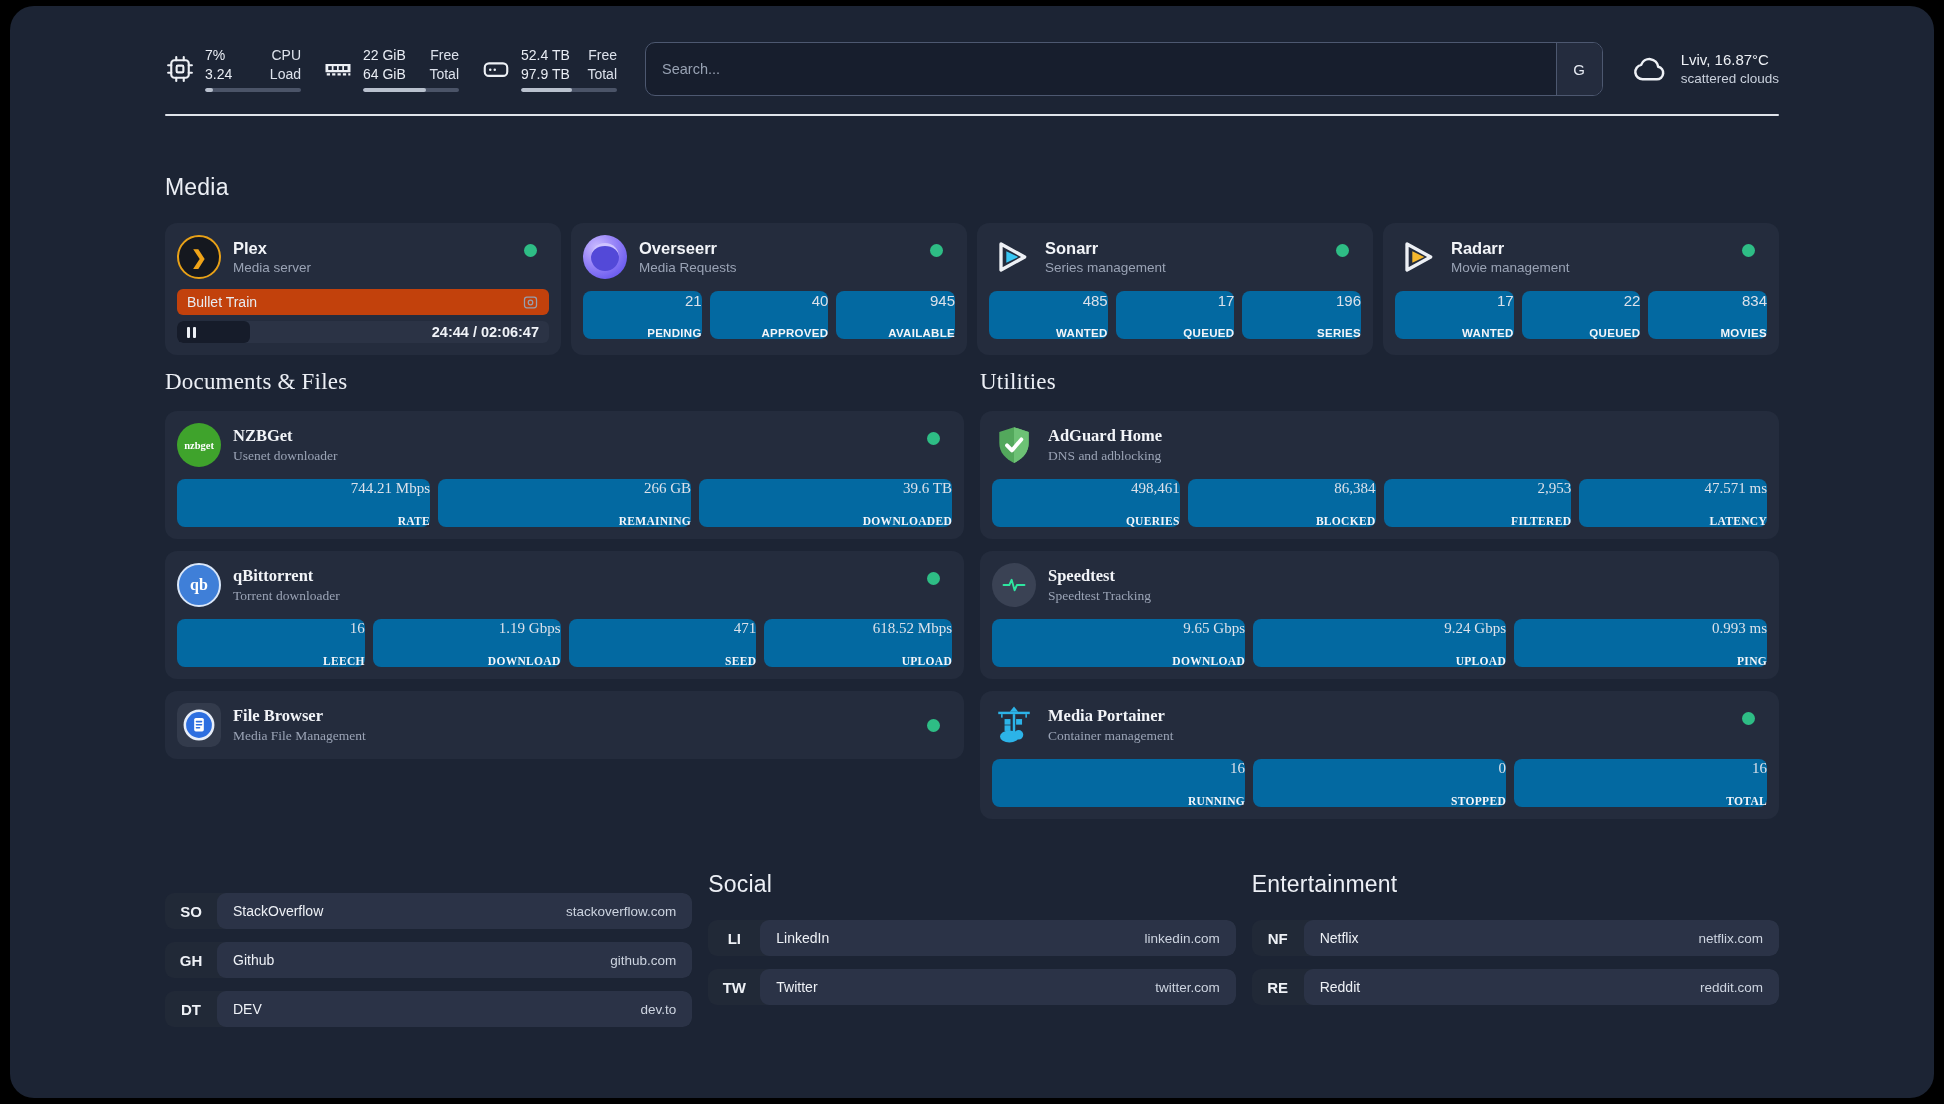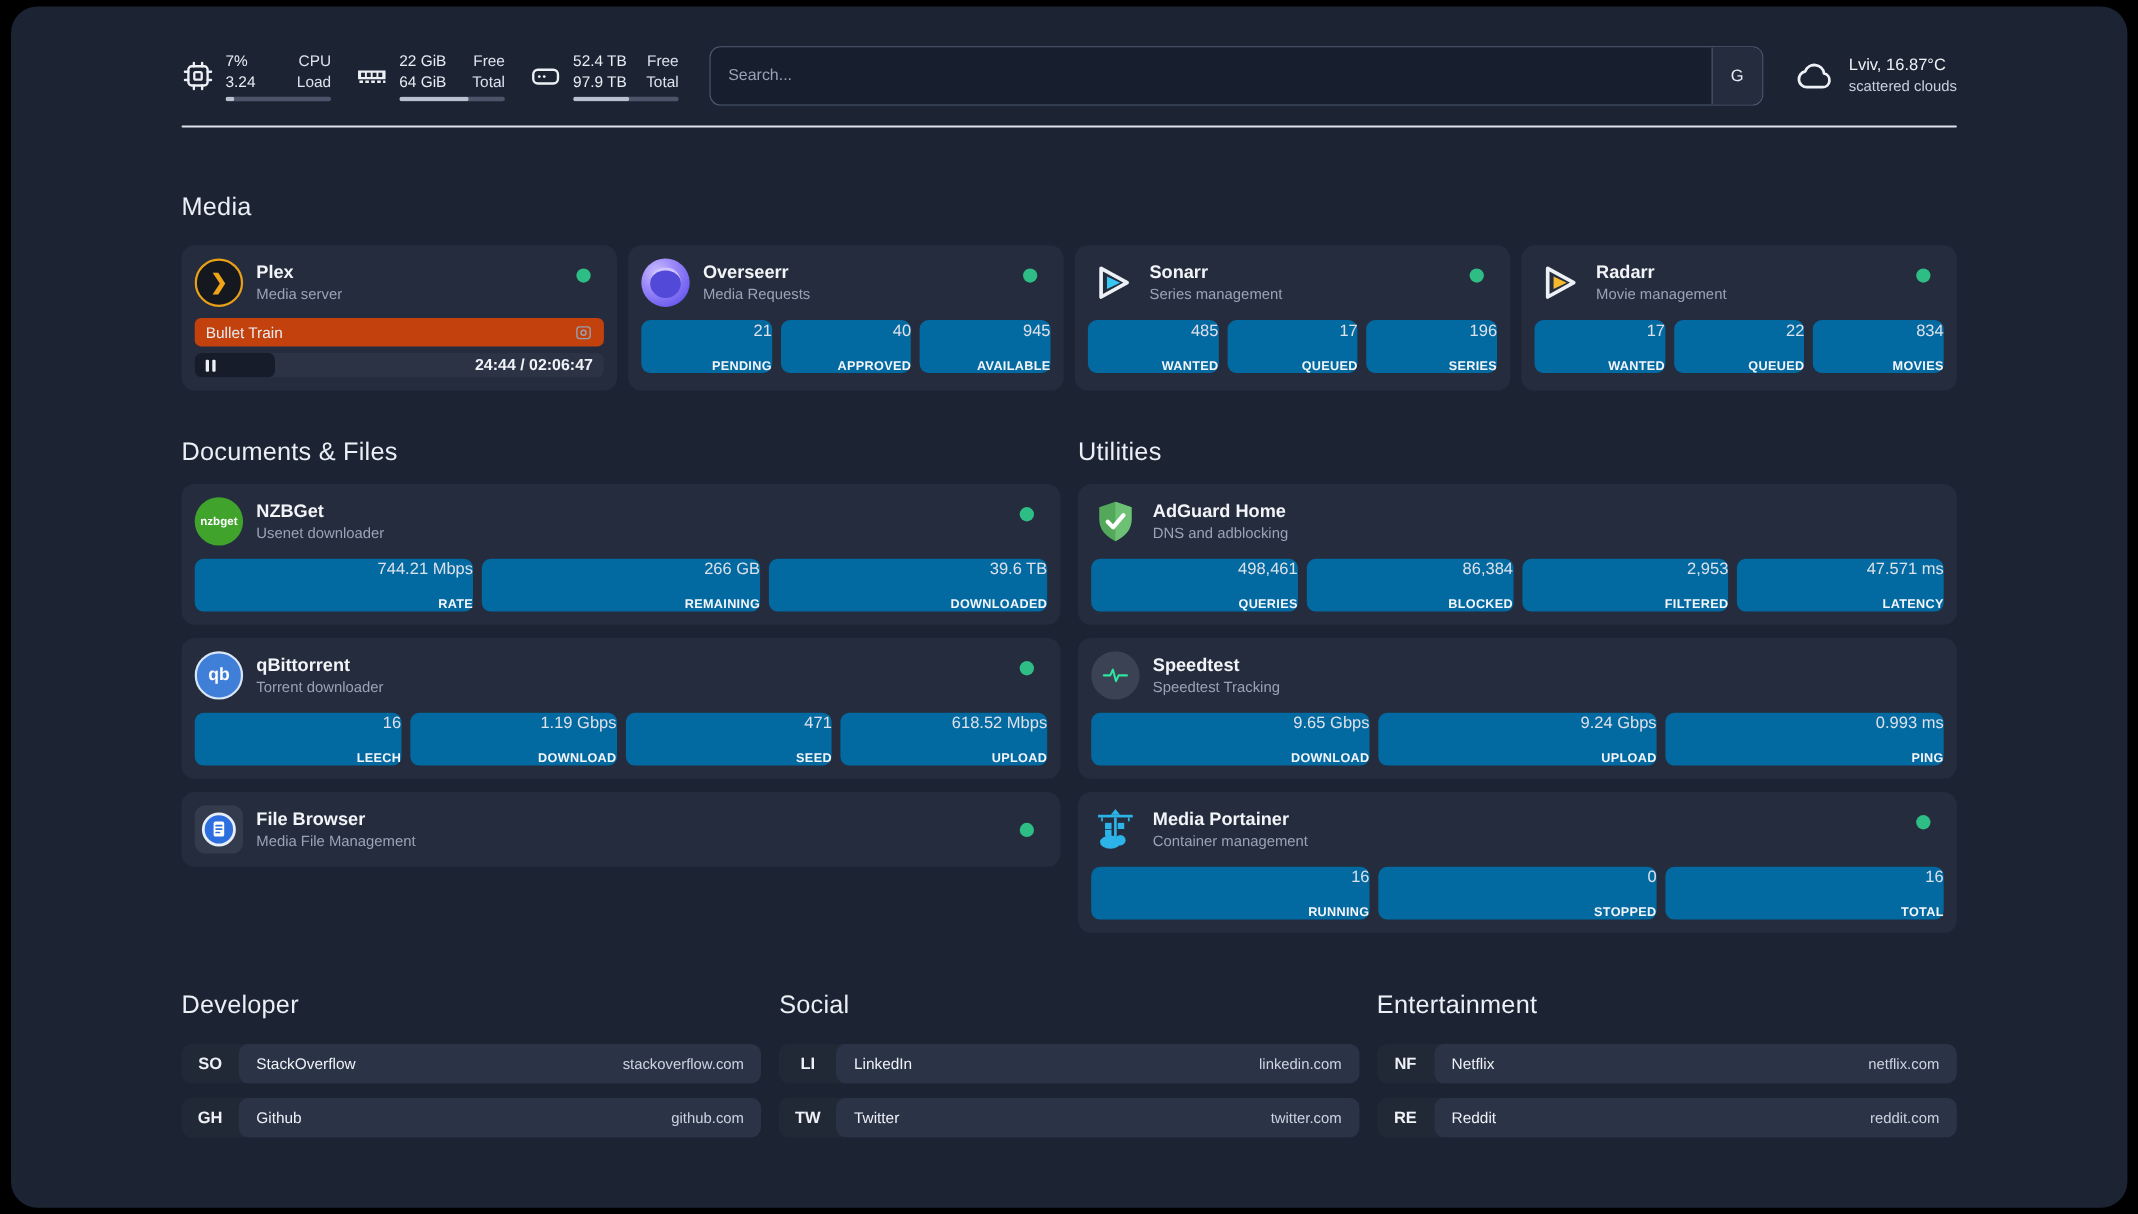--- a/index.html
+++ b/index.html
@@ -83,21 +83,21 @@
   .np-progress {
     margin-top:6px; height:22px; background:#2b3345; border-radius:6px;
     position:relative; display:flex; align-items:center; overflow:hidden;
   }
   .np-fill { position:absolute; left:0; top:0; bottom:0; background:#161c2a; border-radius:6px; }
   .np-pause { position:relative; margin-left:10px; display:flex; gap:3px; }
   .np-pause i { display:block; width:3px; height:11px; background:#eef1f6; border-radius:1px; }
   .np-time { position:relative; margin-left:auto; padding-right:10px; font-size:14.5px; font-weight:700; color:#f0f3f8; }
 
   
-  .cols { display:grid; grid-template-columns:1fr 1fr; gap:16px; margin-top:42px; }
+  .cols { display:grid; grid-template-columns:1fr 1fr; gap:16px; margin-top:14px;font-family:Liberation Serif, serif; }
   .col-cards { display:flex; flex-direction:column; gap:12px; margin-top:16px; }
 
   
   .links { display:grid; grid-template-columns:1fr 1fr 1fr; gap:16px; margin-top:52px; }
   .link-rows { display:flex; flex-direction:column; gap:13px; margin-top:22px; }
   .link-row { display:flex; height:36px; border-radius:9px; background:#212937; overflow:hidden; cursor:pointer; }
   .link-abbr { width:52px; flex:none; display:flex; align-items:center; justify-content:center; font-size:15px; font-weight:700; color:#eef1f6; }
   .link-bar { flex:1; background:#2b3347; border-radius:9px; display:flex; align-items:center; justify-content:space-between; padding:0 16px; }
   .link-name { font-size:14px; color:#eef1f6; }
   .link-url { font-size:13.5px; color:#cdd4e0; }
@@ -519,34 +519,40 @@
                   <div class="l">TOTAL</div>
                 </div>
             </div>
           </div>
         </div>
       </div>
     </div>
 
     <div class="links">
       <div>
-        <div class="sec-title">Developer</div>
         <div class="link-rows">
           <div class="link-row">
             <div class="link-abbr">SO</div>
             <div class="link-bar">
               <span class="link-name">StackOverflow</span>
               <span class="link-url">stackoverflow.com</span>
             </div>
           </div>
           <div class="link-row">
             <div class="link-abbr">GH</div>
             <div class="link-bar">
               <span class="link-name">Github</span>
               <span class="link-url">github.com</span>
+            </div>
+          </div>
+          <div class="link-row">
+            <div class="link-abbr">DT</div>
+            <div class="link-bar">
+              <span class="link-name">DEV</span>
+              <span class="link-url">dev.to</span>
             </div>
           </div>
         </div>
       </div>
 
       <div>
         <div class="sec-title">Social</div>
         <div class="link-rows">
           <div class="link-row">
             <div class="link-abbr">LI</div>

